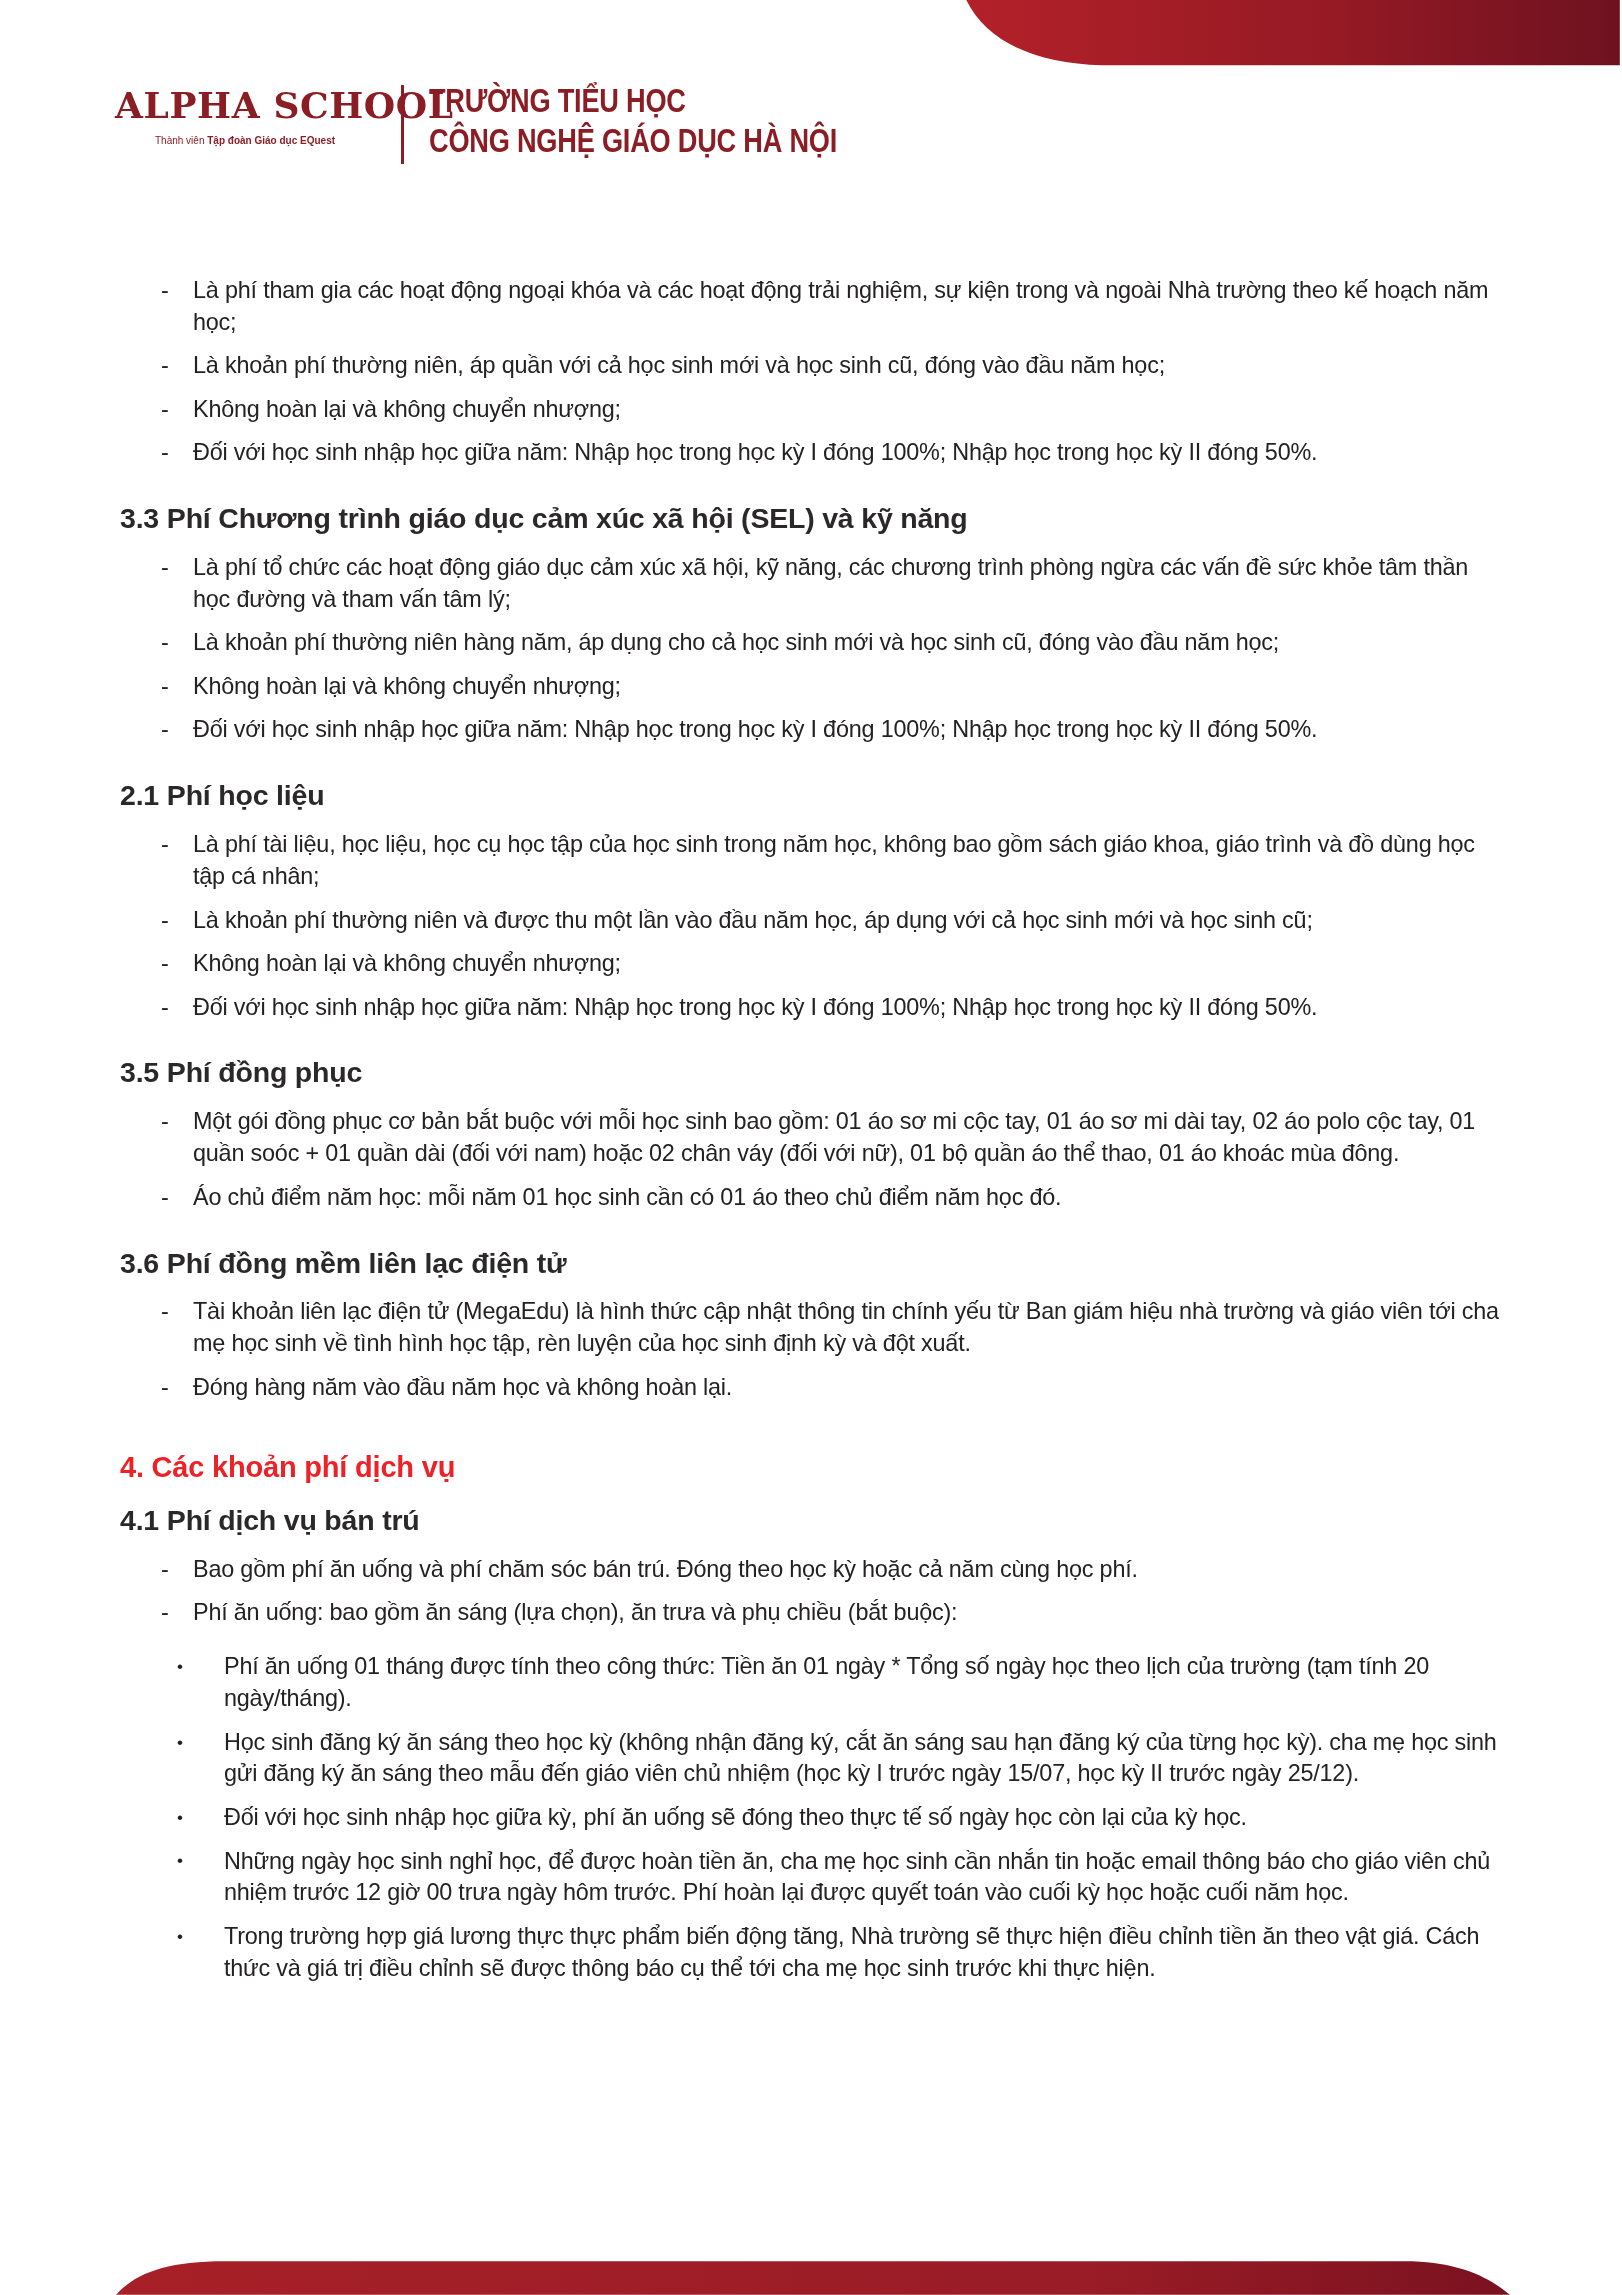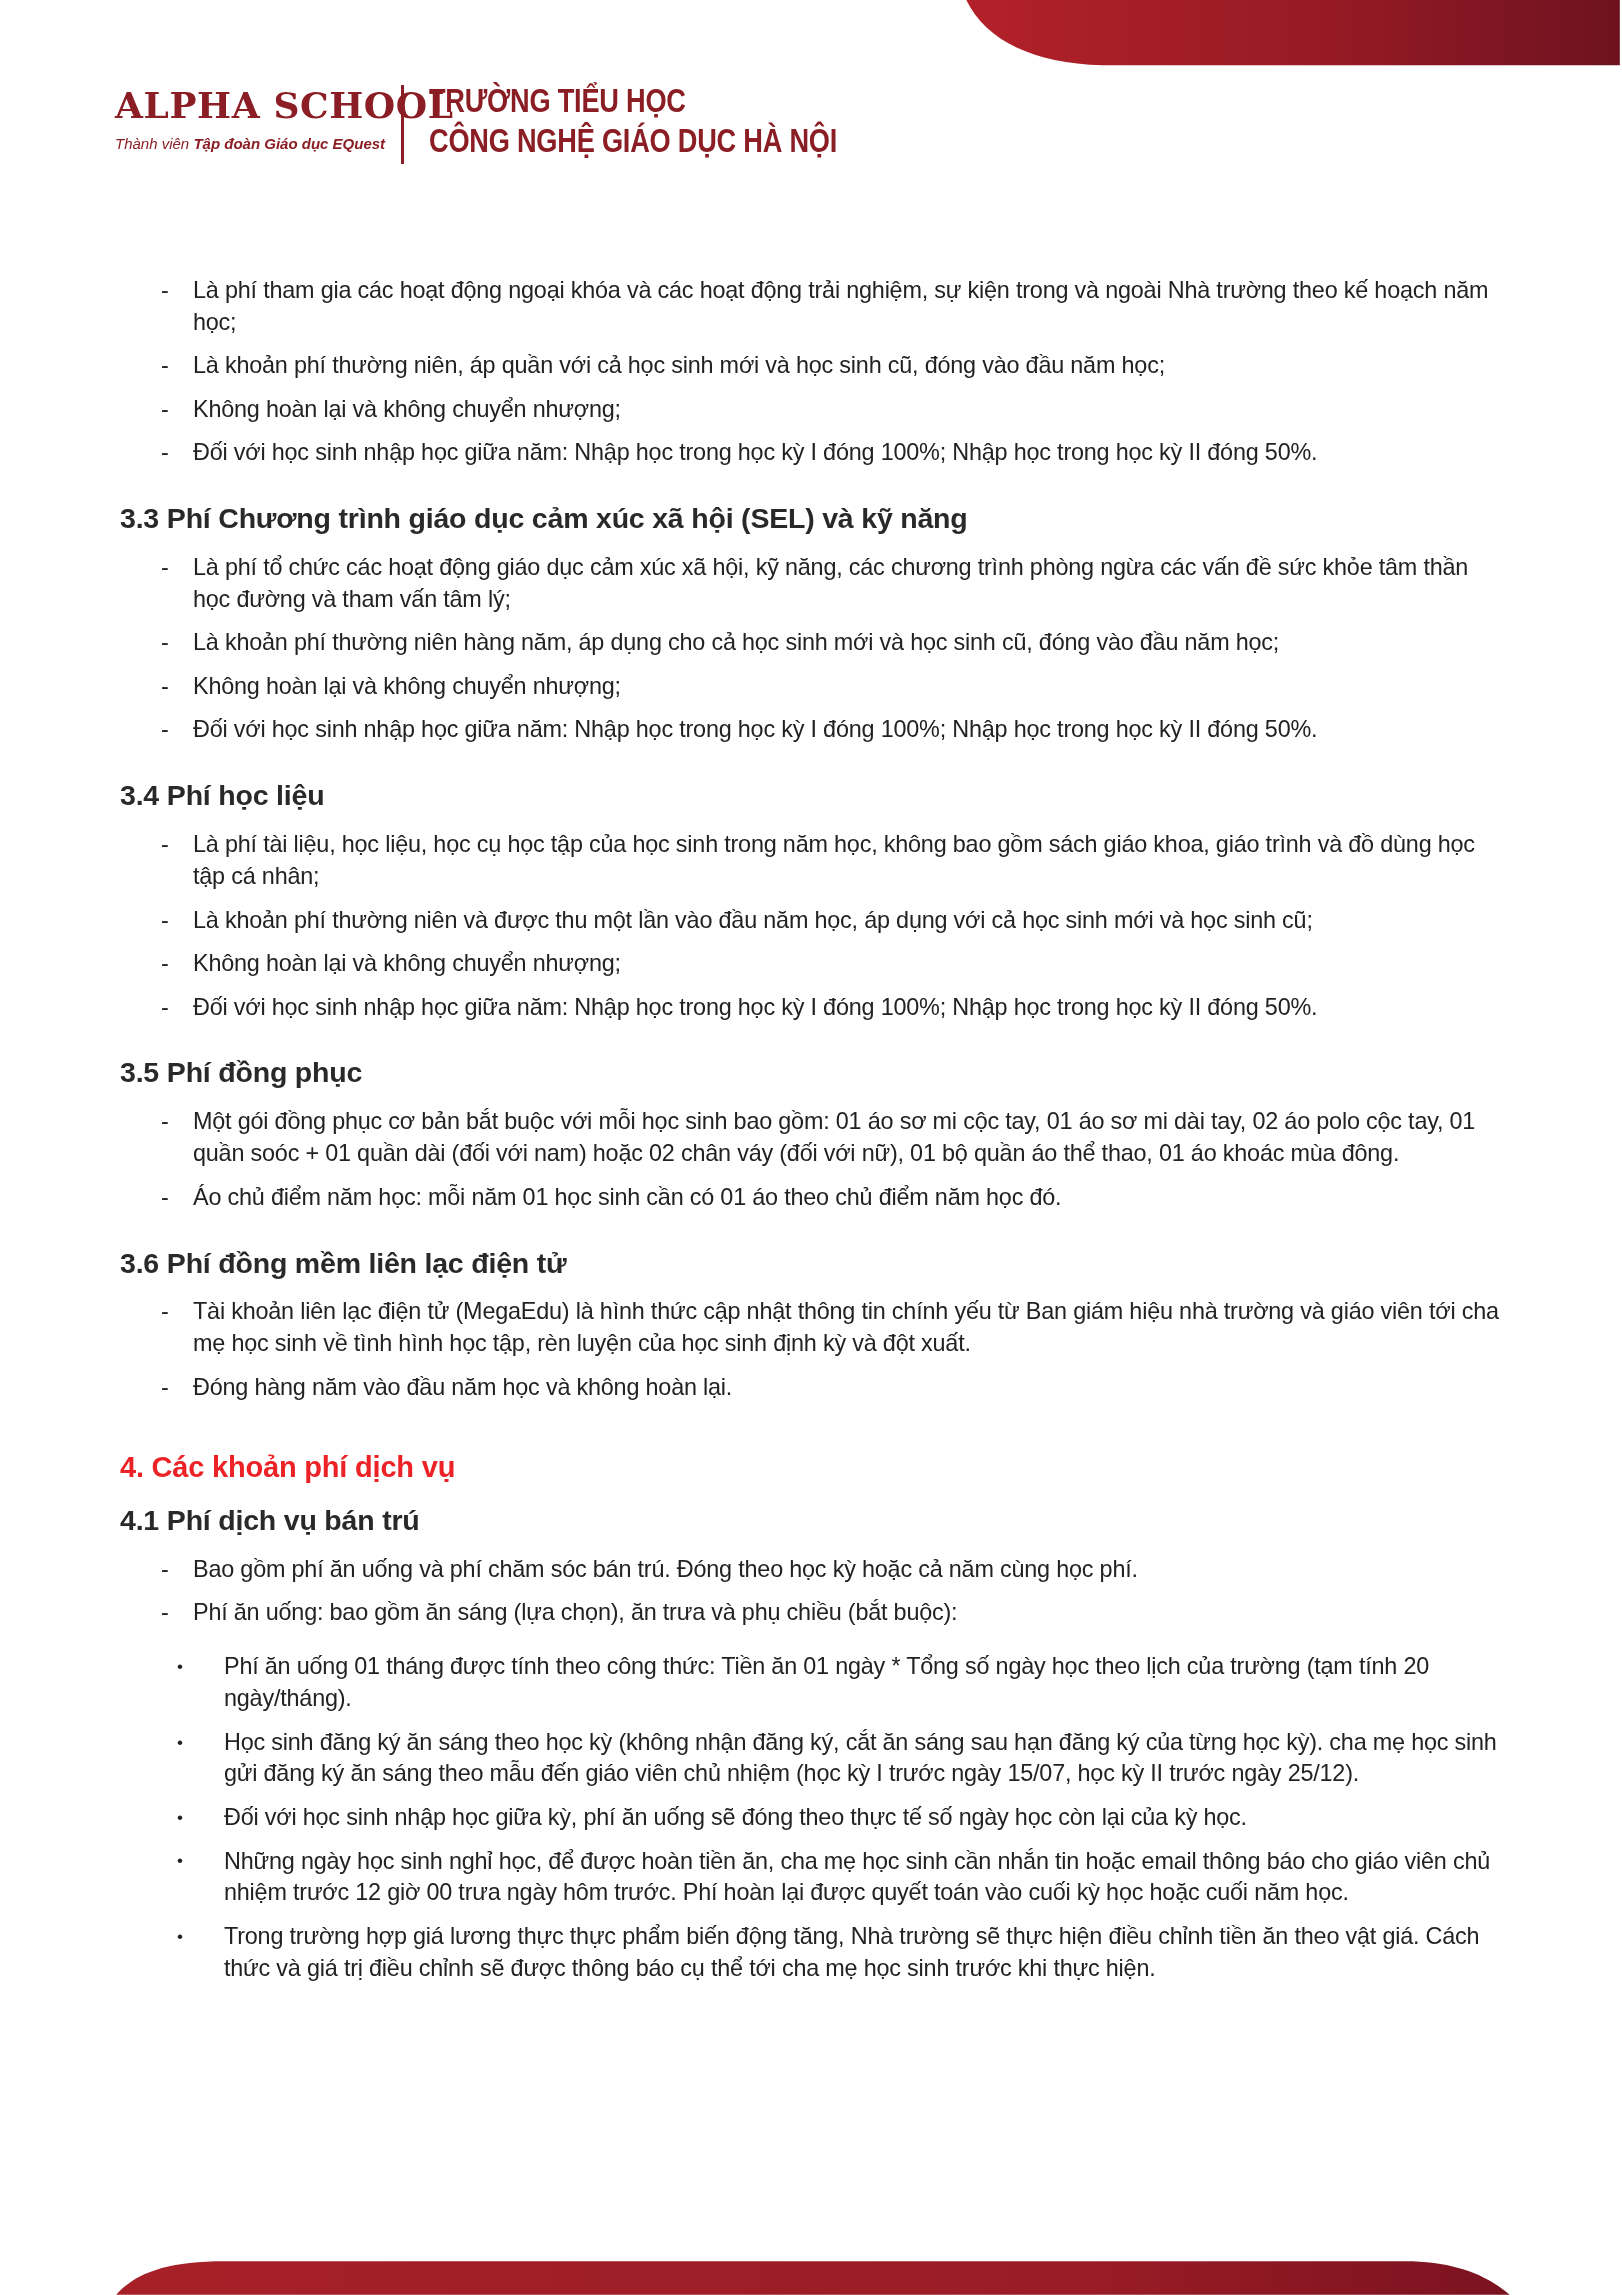--- a/index.html
+++ b/index.html
@@ -35,22 +35,21 @@
   .logo-title{
     font-family:"DejaVu Serif",serif;
     font-weight:700;
     font-size:36px;
     letter-spacing:0.6px;
     color:var(--maroon);
     white-space:nowrap;
   }
   .logo-tagline{
     margin-top:9px;
-    font-style:italic;
-    font-size:15px;
+    font-size:10px;
     color:var(--maroon);
     white-space:nowrap;
   }
   .logo-tagline b{font-weight:700;}
   .header-divider{
     width:3.2px;
     height:79px;
     background:var(--maroon);
     margin:1.3px 25px 0 26px;
   }
@@ -153,21 +152,21 @@
       <section class="section sub">
         <h2 class="heading"><span class="num">3.3</span><span class="ttl">Phí Chương trình giáo dục cảm xúc xã hội (SEL) và kỹ năng</span></h2>
         <div class="items">
           <div class="item dash"><span class="marker">-</span><span class="text">Là phí tổ chức các hoạt động giáo dục cảm xúc xã hội, kỹ năng, các chương trình phòng ngừa các vấn đề sức khỏe tâm thần học đường và tham vấn tâm lý;</span></div>
           <div class="item dash"><span class="marker">-</span><span class="text">Là khoản phí thường niên hàng năm, áp dụng cho cả học sinh mới và học sinh cũ, đóng vào đầu năm học;</span></div>
           <div class="item dash"><span class="marker">-</span><span class="text">Không hoàn lại và không chuyển nhượng;</span></div>
           <div class="item dash"><span class="marker">-</span><span class="text">Đối với học sinh nhập học giữa năm: Nhập học trong học kỳ I đóng 100%; Nhập học trong học kỳ II đóng 50%.</span></div>
         </div>
       </section>
       <section class="section sub">
-        <h2 class="heading"><span class="num">3.4</span><span class="ttl">Phí học liệu</span></h2>
+        <h2 class="heading"><span class="num">2.1</span><span class="ttl">Phí học liệu</span></h2>
         <div class="items">
           <div class="item dash"><span class="marker">-</span><span class="text">Là phí tài liệu, học liệu, học cụ học tập của học sinh trong năm học, không bao gồm sách giáo khoa, giáo trình và đồ dùng học tập cá nhân;</span></div>
           <div class="item dash"><span class="marker">-</span><span class="text">Là khoản phí thường niên và được thu một lần vào đầu năm học, áp dụng với cả học sinh mới và học sinh cũ;</span></div>
           <div class="item dash"><span class="marker">-</span><span class="text">Không hoàn lại và không chuyển nhượng;</span></div>
           <div class="item dash"><span class="marker">-</span><span class="text">Đối với học sinh nhập học giữa năm: Nhập học trong học kỳ I đóng 100%; Nhập học trong học kỳ II đóng 50%.</span></div>
         </div>
       </section>
       <section class="section sub">
         <h2 class="heading"><span class="num">3.5</span><span class="ttl">Phí đồng phục</span></h2>
         <div class="items">

